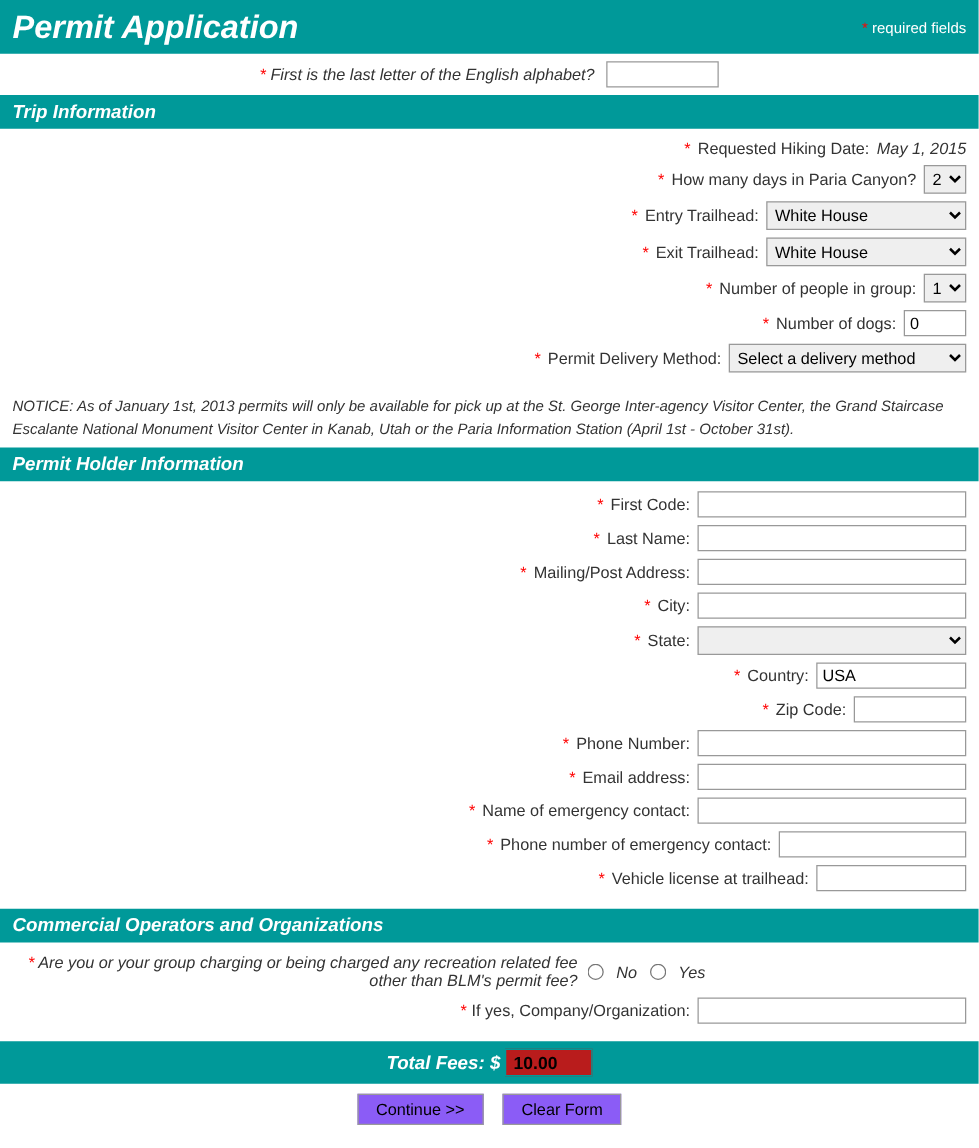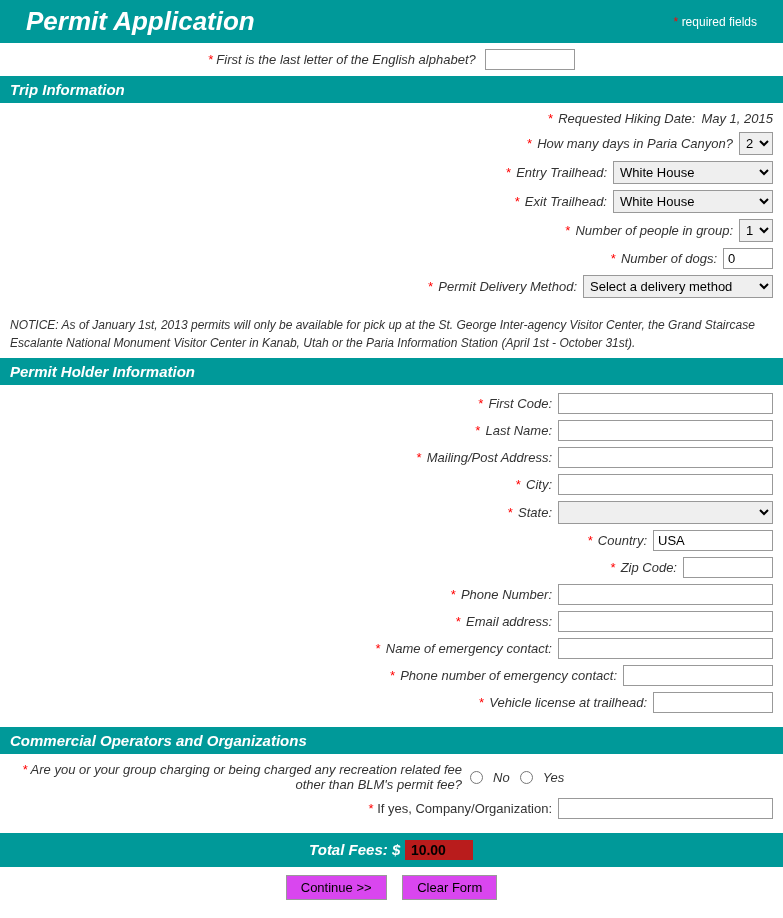--- a/index.html
+++ b/index.html
@@ -10,21 +10,21 @@
       width: 783px;
     }
     .page-wrapper {
       width: 783px;
       background: #fff;
     }
 
     
     .header-bar {
       background: #009999;
-      padding: 6px 26px;
+      padding: 6px 10px;
       display: flex;
       align-items: center;
       justify-content: space-between;
     }
     .header-title {
       color: #fff;
       font-style: italic;
       font-weight: bold;
       font-size: 26px;
     }
@@ -71,21 +71,20 @@
       padding: 8px 10px;
     }
     .form-row {
       display: flex;
       align-items: center;
       margin-bottom: 6px;
       justify-content: flex-end;
     }
     .form-row label {
       text-align: right;
-      font-style: italic;
       color: #333;
       margin-right: 6px;
       flex-shrink: 0;
     }
     .form-row .req-star {
       color: red;
       margin-right: 2px;
     }
     .form-row input[type="text"],
     .form-row input[type="email"],
@@ -192,21 +191,21 @@
     
     .buttons-row {
       text-align: center;
       padding: 8px 10px;
     }
     .buttons-row button {
       padding: 4px 14px;
       font-size: 13px;
       margin: 0 6px;
       cursor: pointer;
-      background: #d946ef;
+      background: #8b5cf6;
       border: 1px solid #999;
     }
 
     
     .footer-links {
       text-align: center;
       padding: 4px 10px;
       line-height: 1.8;
     }
     .footer-links a {

